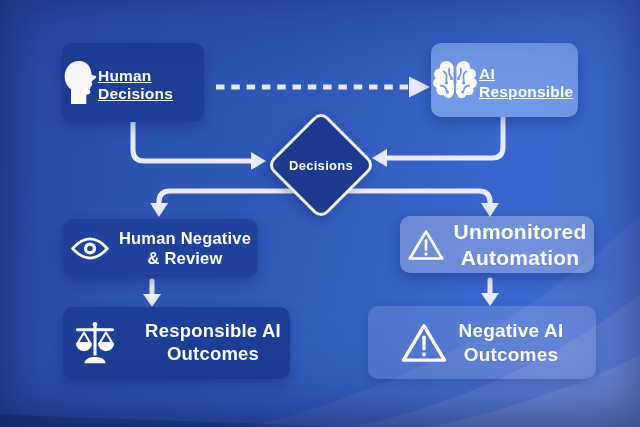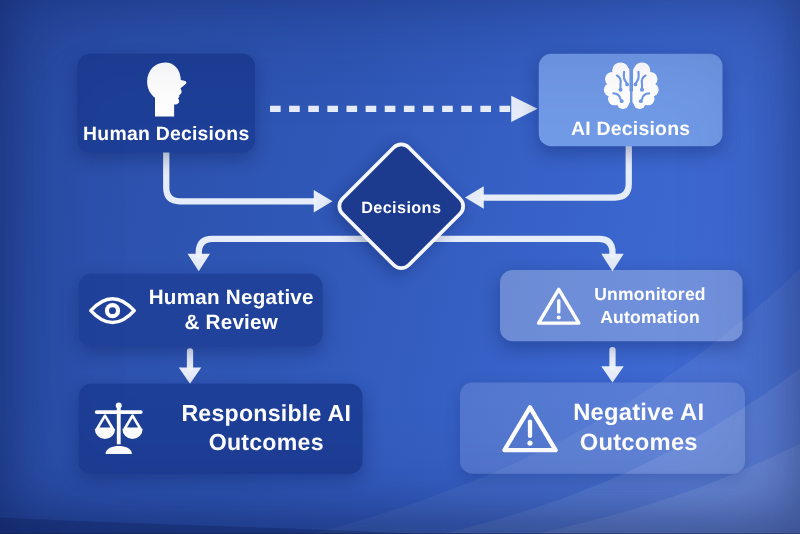--- a/index.html
+++ b/index.html
@@ -12,21 +12,21 @@
   .vignette{position:absolute;inset:0;pointer-events:none;
     box-shadow:inset 0 0 90px rgba(8,18,70,.38), inset 0 -14px 34px rgba(4,10,50,.28);}
   .node{position:absolute;display:flex;align-items:center;justify-content:center;
     border-radius:10px;color:#fff;box-shadow:0 5px 14px rgba(0,15,70,.30);}
   .node .txt{font-weight:700;letter-spacing:.2px;line-height:1.22;text-align:center;}
   .dark{background:#1e3f97;}
   .darker{background:#20429b;}
   .light{background:#7099e6;}
   .lightsoft{background:rgba(255,255,255,0.27);}
   .tint{background:rgba(255,255,255,0.14);box-shadow:0 4px 12px rgba(0,15,70,.18);align-items:center;}
-  .col{flex-direction:column;}
+  .col{flex-direction:row;text-decoration:underline;}
   .row{flex-direction:row;}
   .top-label{font-size:15.5px;font-weight:600;letter-spacing:.2px;margin-top:5px;}
   .diamond{position:absolute;left:282px;top:126px;width:72px;height:72px;
     background:#1c3a8e;border:3px solid rgba(255,255,255,.95);border-radius:10px;
     transform:rotate(45deg);box-shadow:0 4px 12px rgba(0,15,70,.3);}
   .diamond-label{position:absolute;inset:0;display:flex;align-items:center;justify-content:center;
     transform:rotate(-45deg);color:#fff;font-size:13px;font-weight:600;letter-spacing:.3px;}
   .icon{flex:none;display:block;}
 </style>
 </head>
@@ -100,21 +100,21 @@
       </g>
       <g fill="#7099e6">
         <circle cx="15" cy="25" r="1.7"></circle>
           <circle cx="16" cy="34.5" r="1.6"></circle>
           <circle cx="20.5" cy="20.5" r="1.6"></circle>
         <circle cx="33" cy="25" r="1.7"></circle>
           <circle cx="32" cy="34.5" r="1.6"></circle>
           <circle cx="27.5" cy="20.5" r="1.6"></circle>
       </g>
     </svg>
-    <div class="top-label">AI Decisions</div>
+    <div class="top-label">AI Responsible</div>
   </div>
 
   <div class="diamond">
     <div class="diamond-label">Decisions</div>
   </div>
 
   <div class="node darker row" style="left:63px;top:219px;width:183px;height:58px;gap:9px;padding:0 6px;">
     <svg class="icon" width="40" height="25" viewBox="0 0 46 28">
       <path d="M3 14Q13 3 23 3q10 0 20 11Q33 25 23 25Q13 25 3 14Z" fill="none" stroke="#fff" stroke-width="3.2" stroke-linejoin="round"></path>
       <circle cx="23" cy="14" r="7" fill="#fff"></circle>
@@ -125,21 +125,21 @@
       <div>&amp; Review</div>
     </div>
   </div>
 
   <div class="node lightsoft row" style="left:400px;top:216px;width:182px;height:57px;gap:10px;padding:0 6px;">
     <svg class="icon" width="36" height="32" viewBox="0 0 48 42">
       <path d="M24 3 45.5 39 2.5 39Z" fill="none" stroke="#fff" stroke-width="3.6" stroke-linejoin="round"></path>
       <line x1="24" y1="15" x2="24" y2="27" stroke="#fff" stroke-width="3.6" stroke-linecap="round"></line>
       <circle cx="24" cy="33" r="2.2" fill="#fff"></circle>
     </svg>
-    <div class="txt" style="font-size:14px;">
+    <div class="txt" style="font-size:21px;">
       <div>Unmonitored</div>
       <div>Automation</div>
     </div>
   </div>
 
   <div class="node dark row" style="left:63px;top:307px;width:211px;height:72px;gap:27px;padding:0 8px;">
     <svg class="icon" width="46" height="46" viewBox="0 0 48 48">
       <circle cx="24" cy="4.5" r="2.5" fill="#fff"></circle>
       <rect x="22.4" y="6" width="3.2" height="31" fill="#fff"></rect>
       <rect x="4" y="8.5" width="40" height="3.2" rx="1.6" fill="#fff"></rect>

